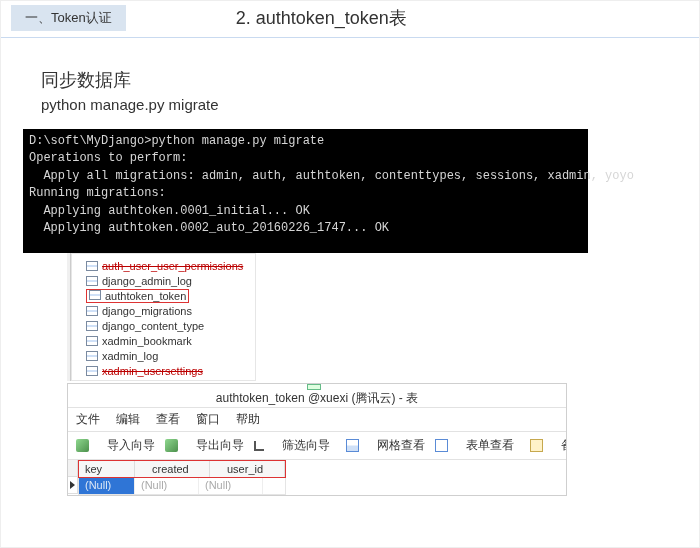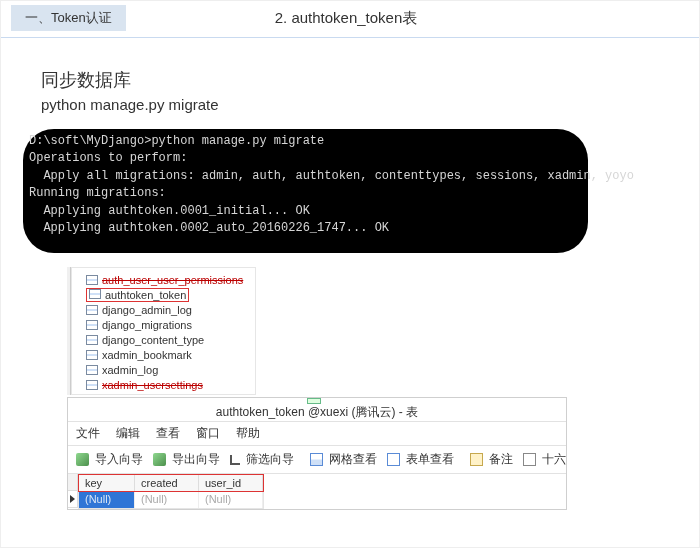--- a/index.html
+++ b/index.html
@@ -1,54 +1,54 @@
 <!DOCTYPE html>
 <html><head>
 <meta charset="utf-8">
 <style>
   * { margin:0; padding:0; box-sizing:border-box; }
   body { width:700px; height:548px; background:#fff; font-family:"Microsoft YaHei",Arial,sans-serif; font-size:13px; color:#333; overflow:hidden; border:1px solid #eee; }
-  .topbar { display:flex; align-items:center; padding:4px 10px 6px 10px; border-bottom:1px solid #c9daf0;gap:39px; }
+  .topbar { display:flex; align-items:center; padding:4px 10px 6px 10px; border-bottom:1px solid #c9daf0; }
   .sect-badge { background:#d9e4f0; color:#333; padding:4px 14px; font-size:13px; }
-  .title2 { margin-left:110px; font-size:15px; }
+  .title2 { margin-left:110px; font-size:18px; }
   .content { padding:30px 20px 8px 40px; }
   .h-cn { font-family:"KaiTi","STKaiti",serif; font-size:18px; margin-bottom:4px; }
   .h-cmd { font-size:15px; margin-bottom:16px; font-weight:500; }
-  .terminal { background:#000; color:#d6d6d6; font-family:"NSimSun","SimSun","Courier New",monospace; font-size:12px; line-height:1.45; padding:4px 6px 16px 6px; width:565px; margin-left:-18px; white-space:pre;border-radius:31px; }
-  .dbpanel { margin-top:14px; margin-left:26px; width:500px; }
+  .terminal { background:#000; color:#d6d6d6; font-family:"NSimSun","SimSun","Courier New",monospace; font-size:12px; line-height:1.45; padding:4px 6px 16px 6px; width:565px; margin-left:-18px; white-space:pre; }
+  .dbpanel { margin-left:26px; width:500px; }
   .tree { background:#fff; border:1px solid #e6e6e6; font-family:Arial,sans-serif; font-size:11px; padding:4px 0 2px 2px; }
   .tree-row { display:flex; align-items:center; height:15px; padding-left:12px; }
   .tree-row.cut { color:#b00; text-decoration:line-through; text-decoration-color:#b00; }
   .tbl-icon { width:12px; height:10px; border:1px solid #7a8aa0; background:#fff; display:inline-block; margin-right:4px; position:relative; }
   .tbl-icon::before { content:""; position:absolute; left:0; right:0; top:3px; height:2px; background:#cfe0f7; }
   .boxed { border:1px solid #d33; }
   .navicat { margin-top:2px; border:1px solid #cfcfcf; background:#fff; font-size:12px; }
   .titlebar { display:flex; align-items:center; height:24px; padding:0 6px; border-bottom:1px solid #e2e2e2;flex-direction:column; }
   .titlebar .ticon { width:14px; height:14px; border:1px solid #6b8; background:#dfffe0; display:inline-block; margin-right:6px; }
   .titlebar-text { font-size:12px; }
   .menubar { display:flex; gap:16px; padding:3px 8px; border-bottom:1px solid #e2e2e2; font-size:12px; }
   .menubar span { cursor:default; }
   .toolbar { display:flex; align-items:center; gap:2px; padding:3px 4px; border-bottom:1px solid #e2e2e2; font-size:12px; flex-wrap:nowrap; overflow:hidden; }
-  .tbtn { display:flex; align-items:center; gap:6px; padding:2px 4px; color:#333; white-space:nowrap; }
+  .tbtn { display:flex; align-items:center; gap:18px; padding:2px 4px; color:#333; white-space:nowrap; }
   .tsep { width:1px; height:16px; background:#ddd; margin:0 2px; }
   .ti { width:13px; height:13px; display:inline-block; }
   .ti-in { background:linear-gradient(135deg,#8fd88f,#4c904c); border-radius:2px; }
   .ti-out{ background:linear-gradient(135deg,#8fd88f,#4c904c); border-radius:2px; }
   .ti-fl { border:2px solid #555; border-top:none; border-right:none; width:10px; height:10px; }
   .ti-grid{ border:1px solid #5a8bd6; background:linear-gradient(#fff 45%,#cfe0f7 55%); }
   .ti-form{ border:1px solid #5a8bd6; background:#fff; }
   .ti-note{ border:1px solid #c6a84e; background:#fff2c8; }
   .ti-hex { border:1px solid #888; background:#fff; }
   .grid-wrap { display:flex; align-items:flex-start; }
   .gutter { width:10px; background:#f2f2f2; border-right:1px solid #ddd; display:flex; flex-direction:column; }
   .gut-cell { height:17px; border-bottom:1px solid #ddd; }
   .gut-cell.arrow { background:#fff; display:flex; align-items:center; justify-content:center; }
   .gut-cell.arrow::after { content:""; border-top:4px solid transparent; border-bottom:4px solid transparent; border-left:5px solid #333; }
   .grid { font-size:11px; }
-  .ghead { display:flex; border:1px solid #d33; border-bottom:1px solid #d33; background:#f7f7f7; }
+  .ghead { display:flex; border:1px solid #d33; border-bottom:1px solid #d33; background:#f7f7f7;gap:11px; }
   .gh { padding:2px 6px; border-right:1px solid #ddd; height:16px; }
   .gh1{width:56px}.gh2{width:64px}.gh3{width:64px}
   .grow { display:flex; border:1px solid #e5e5e5; border-top:none; }
   .gc { padding:1px 6px; border-right:1px solid #eee; height:16px; color:#aaa; }
   .gc.sel { background:#2f75d6; color:#dbe6f5; }
   .gc1{width:56px}.gc2{width:64px}.gc3{width:64px}
   .scroll-stub { width:4px; background:#f0f0f0; border-right:1px solid #ccc; }
 </style>
 </head>
 <body>
@@ -71,25 +71,25 @@
 
   <div class="dbpanel">
     <div style="display:flex;">
       <div class="scroll-stub"></div>
       <div class="tree" id="tree" style="flex:0 0 185px;">
           <div class="tree-row cut">
             <span class="tbl-icon"></span>
             <span>auth_user_user_permissions</span>
           </div>
           <div class="tree-row">
-            <span class="boxed" style="padding: 0px 2px;"><span class="tbl-icon"></span><span>authtoken_token</span></span>
+            <span class="tbl-icon"></span>
+            <span>django_admin_log</span>
           </div>
           <div class="tree-row">
-            <span class="tbl-icon"></span>
-            <span>django_admin_log</span>
+            <span class="boxed" style="padding: 0px 2px;"><span class="tbl-icon"></span><span>authtoken_token</span></span>
           </div>
           <div class="tree-row">
             <span class="tbl-icon"></span>
             <span>django_migrations</span>
           </div>
           <div class="tree-row">
             <span class="tbl-icon"></span>
             <span>django_content_type</span>
           </div>
           <div class="tree-row">

